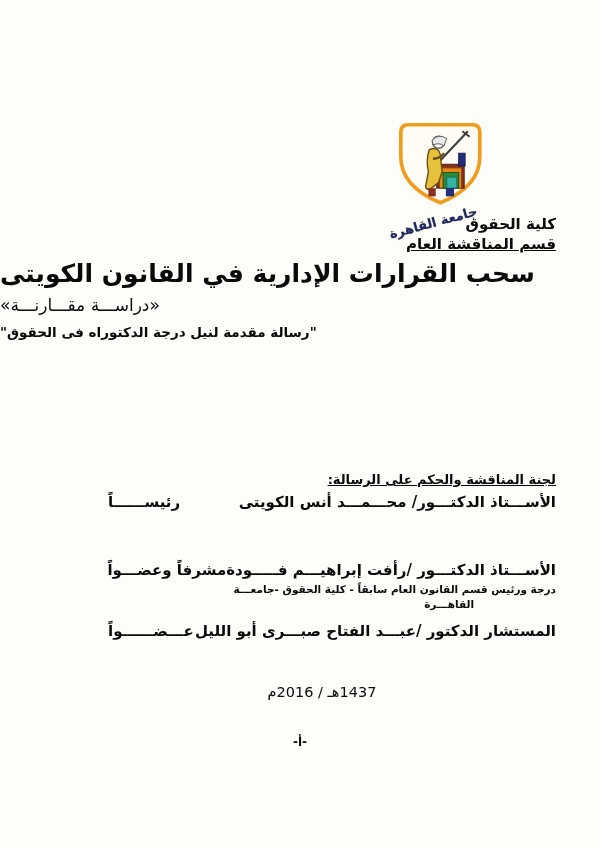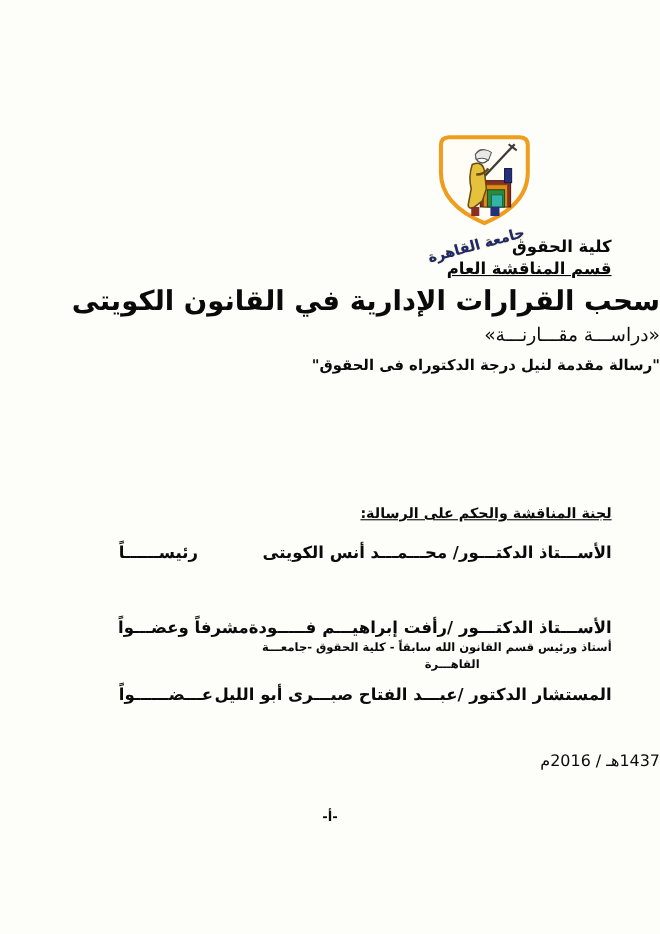--- a/index.html
+++ b/index.html
@@ -39,21 +39,21 @@
     font-weight:bold;
     font-size:15px;
     line-height:1.2;
   }
   .faculty-block .department{
     text-decoration:underline;
     margin-top:2px;
   }
 
   
-  .title-block{position:absolute;top:259px;left:0;right:0;text-align:right;}
+  .title-block{position:absolute;top:259px;left:0;right:0;text-align:left;}
   .main-title{
     margin:0;
     font-size:25px;
     font-weight:bold;
     letter-spacing:0px;
   }
   .subtitle{
     margin:7px 0 0 0;
     font-size:17px;
     font-weight:normal;
@@ -64,21 +64,21 @@
     font-weight:bold;
   }
 
   
   .author-block{position:absolute;top:374px;left:0;right:0;text-align:center;}
   .author-label{font-size:14px;font-weight:bold;}
   .author-name{font-size:17px;font-weight:bold;margin-top:5px;}
 
   
   .committee-header{
-    position:absolute;top:460px;right:44px;
+    position:absolute;top:472px;right:44px;
     font-size:13px;font-weight:bold;
     text-decoration:underline;
   }
   .member-row{
     position:absolute;right:44px;left:108px;
   }
   .member-row .toprow{
     display:flex;
     justify-content:space-between;
     align-items:baseline;
@@ -92,26 +92,26 @@
   .details{
     font-size:10.5px;font-weight:bold;
     line-height:1.45;
     margin-top:3px;
     text-align:right;
   }
   .m0{top:493px;}
   .m1{top:561px;}
   .m2{top:622px;}
   .m0 .details .l2{margin-right:138px;}
-  .m1 .details .l2{margin-right:120px;}
+  .m1 .details .l2{margin-right:82px;}
 
   
   .date-line{
     position:absolute;top:684px;left:16px;right:0;
-    font-size:14.5px;padding-left:28px;
+    text-align:center;font-size:14.5px;padding-left:28px;
   }
   .page-marker{
     position:absolute;top:735px;left:0;right:0;
     text-align:center;font-size:12px;font-weight:bold;
   }
 </style>
 </head>
 <body>
 
 <div class="page">
@@ -164,21 +164,21 @@
       <span class="member-role">رئيســــــاً</span>
     </div>
   </div>
 
   <div class="member-row m1">
     <div class="toprow">
       <span class="member-name">الأســـتاذ الدكتـــور /رأفت إبراهيـــم فـــــودة</span>
       <span class="member-role">مشرفاً وعضـــواً</span>
     </div>
     <div class="details">
-      <div class="l1">أستاذ ورئيس قسم القانون الله سابقاً - كلية الحقوق  -جامعـــة</div>
+      <div class="l1">درجة ورئيس قسم القانون العام سابقاً - كلية الحقوق  -جامعـــة</div>
       <div class="l2">القاهـــرة</div>
     </div>
   </div>
 
   <div class="member-row m2">
     <div class="toprow">
       <span class="member-name">المستشار الدكتور /عبـــد الفتاح صبـــرى أبو الليل</span>
       <span class="member-role">عـــضــــــواً</span>
     </div>
   </div>

